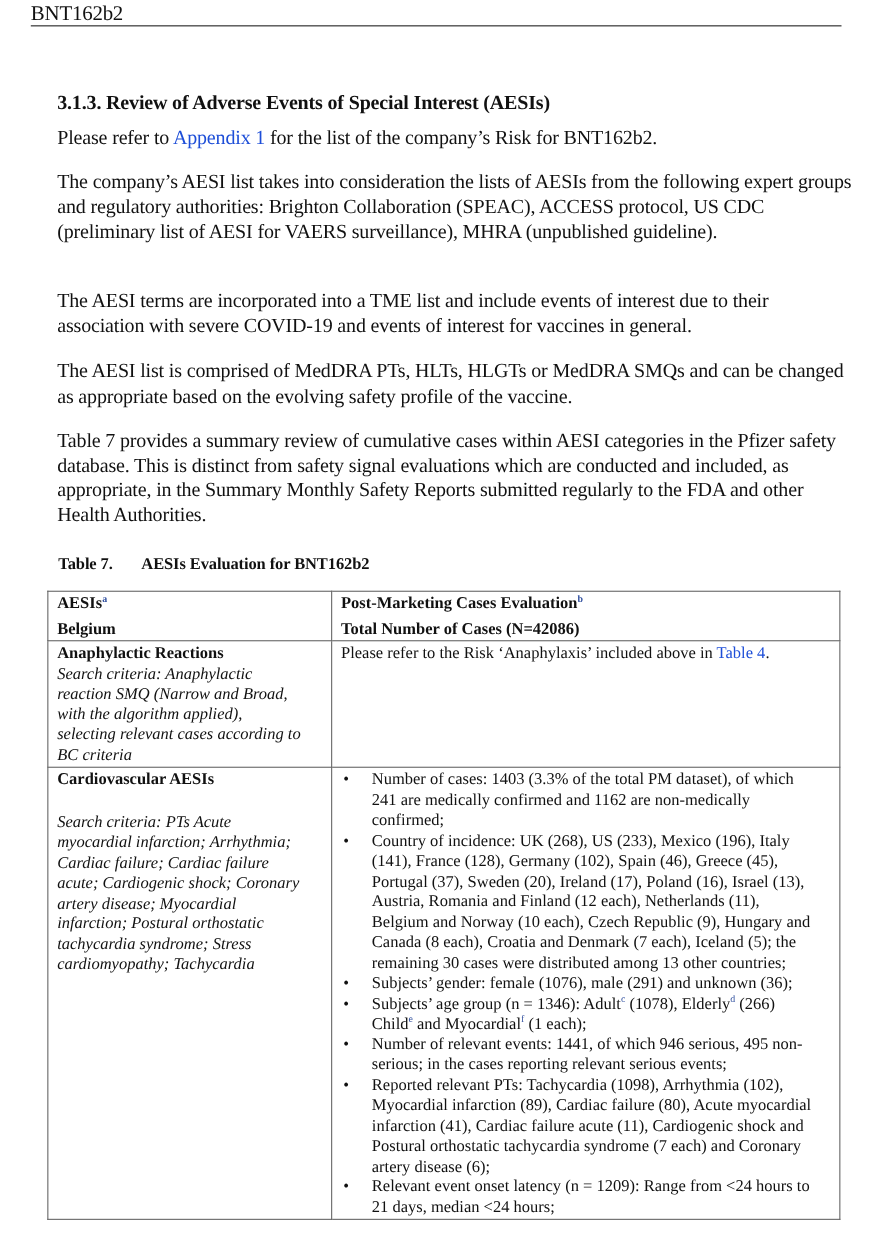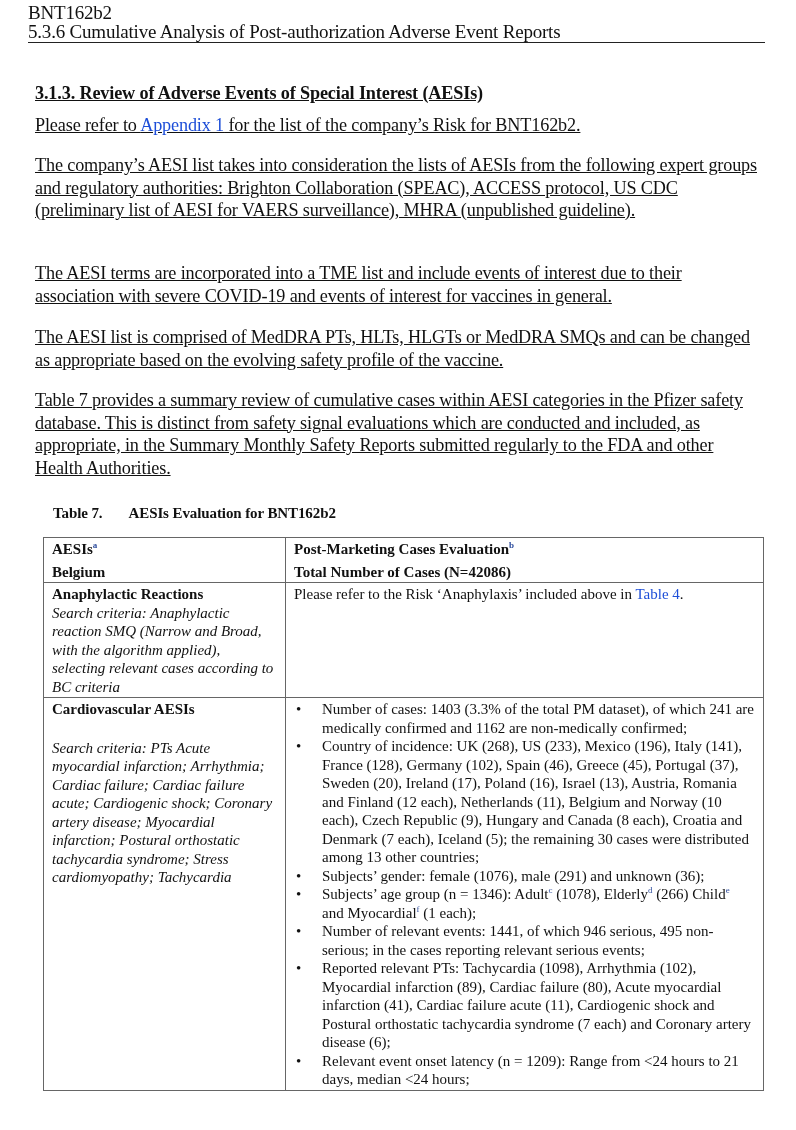--- a/index.html
+++ b/index.html
@@ -6,62 +6,61 @@
     body {
       width: 796px; height: 1130px; position: relative; overflow: hidden;
       font-family: "Liberation Serif", "DejaVu Serif", serif; color: #111111;
     }
     .header {
       position: absolute; left: 28px; top: 3px; width: 737px;
       font-size: 19px; line-height: 19px; letter-spacing: -0.2px;
       border-bottom: 1px solid #222; padding-bottom: 1px;
     }
     .body-text {
-      position: absolute; left: 35px; width: 725px;
-      font-size: 18.2px; line-height: 22.5px; letter-spacing: -0.15px; text-decoration: underline;
+      position: absolute; left: 52px; width: 725px;
+      font-size: 18.2px; line-height: 22.5px; letter-spacing: -0.15px;
     }
     .h3 { font-weight: bold; top: 82px; }
     .p1 { top: 114px; }
     .p2 { top: 154px; }
     .p3 { top: 262px; }
     .p4 { top: 326px; }
     .p5 { top: 389px; }
     .link { color: #1d4ed8; }
     .table-caption {
       position: absolute; left: 53px; top: 505px;
       font-size: 15px; font-weight: bold; letter-spacing: -0.1px;
     }
     .table-caption .sep { display: inline-block; width: 26px; }
     table.aesi {
       position: absolute; left: 43px; top: 537px; width: 721px;
       border-collapse: collapse; font-size: 15px; line-height: 18.5px;
     }
     table.aesi td {
-      border: 1.3px solid #666; vertical-align: top; padding: 2px 8px 1px 8px;
+      border: 1.3px solid #666; vertical-align: top; padding: 2px 24px 1px 8px;
     }
     table.aesi td.c1 { width: 225px; }
     .th-line { font-weight: bold; display: block; }
     .th-line + .th-line { margin-top: 4px; }
     sup { font-size: 9px; line-height: 0; vertical-align: 6px; }
     sup.blue { color: #2f4e9e; }
     .cat-title { font-weight: bold; display: block; }
     .crit { font-style: italic; display: block; }
     .gap { margin-top: 20px; }
     ul.bullets { margin: 0; padding: 0; list-style: none; }
     ul.bullets li { position: relative; padding-left: 28px; }
     ul.bullets li::before {
       content: "\2022"; position: absolute; left: 2px; top: 0; font-size: 15px;
     }
   </style>
 </head>
 <body>
 
 <div class="header">
   <div>BNT162b2</div>
-  <div>5.3.6 Cumulative Analysis of Post-authorization Adverse Event Reports</div>
 </div>
 
 <div class="body-text h3">3.1.3. Review of Adverse Events of Special Interest (AESIs)</div>
 
 <div class="body-text p1">
   <span>Please refer to </span><span class="link">Appendix 1</span><span> for the list of the company’s Risk for BNT162b2.</span>
 </div>
 
 <div class="body-text p2">The company’s AESI list takes into consideration the lists of AESIs from the following expert groups and regulatory authorities: Brighton Collaboration (SPEAC), ACCESS protocol, US CDC (preliminary list of AESI for VAERS surveillance), MHRA (unpublished guideline).</div>
 <div class="body-text p3">The AESI terms are incorporated into a TME list and include events of interest due to their association with severe COVID-19 and events of interest for vaccines in general.</div>

